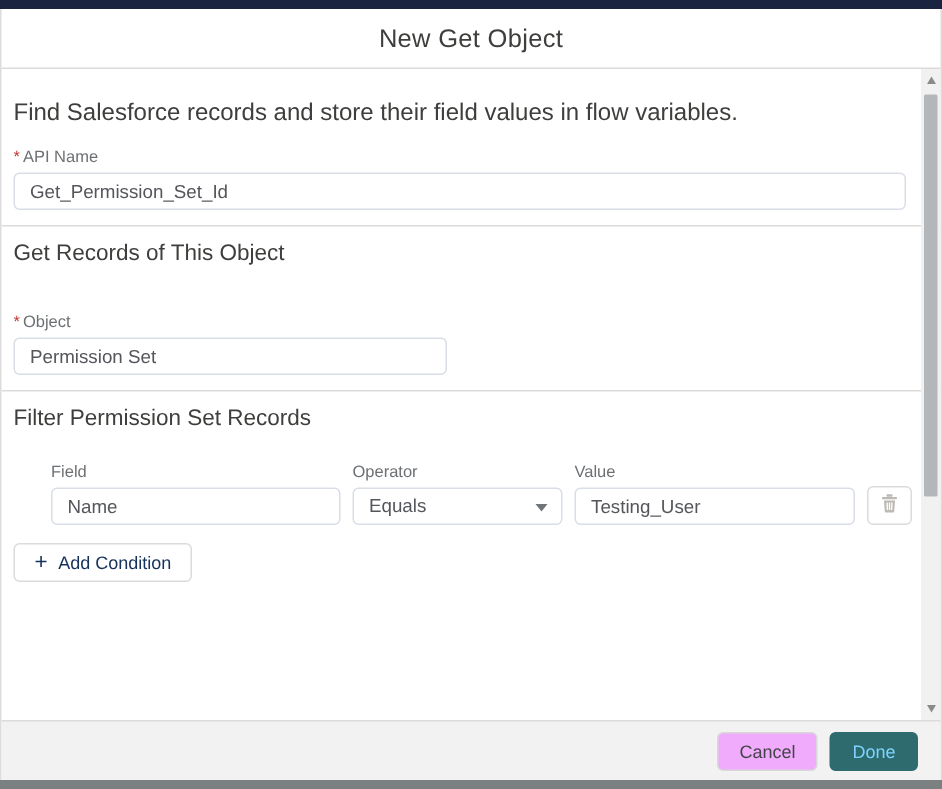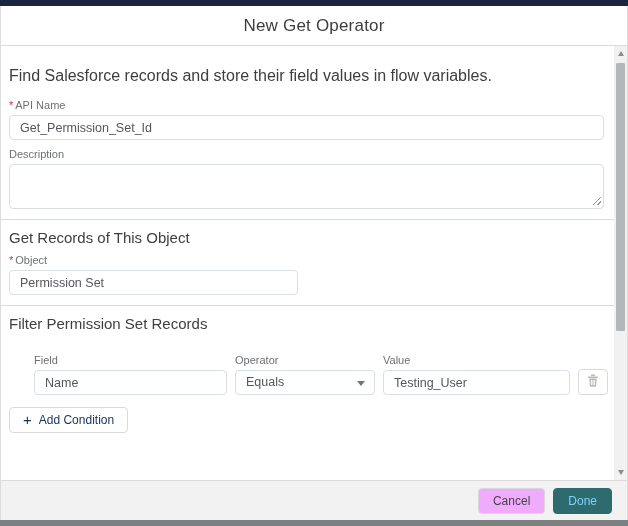--- a/index.html
+++ b/index.html
@@ -20,21 +20,21 @@
   .name-row{display:flex;gap:10px;margin-top:14px;}
   .col-label{width:289px;flex:none;}
   .col-api{flex:1;min-width:0;}
   .desc-block{margin-top:8px;}
   .desc-wrap{position:relative;}
   .txt-area{height:45px;resize:none;padding:4px 10px;outline:none;display:block;}
   .resize-grip{position:absolute;right:3px;bottom:4px;width:10px;height:10px;background:
     linear-gradient(315deg,transparent 2px,#9b9b9b 2px,#9b9b9b 3px,transparent 3px,transparent 5px,#9b9b9b 5px,#9b9b9b 6px,transparent 6px);pointer-events:none;}
   .divider{border-top:1px solid #dddbda;margin:10px -23px 0 -8px;}
   .section-h{font-size:15px;font-weight:400;color:#3e3e3c;margin:9px 0 0 0;}
-  .object-block{margin-top:8px;width:289px;}
+  .object-block{margin-top:32px;width:289px;}
   .cond-req-block{margin-top:12px;width:196px;}
   .combo{position:relative;height:25px;line-height:23px;padding:0 24px 0 10px;cursor:pointer;white-space:nowrap;overflow:hidden;}
   .chevron{position:absolute;right:9px;top:10px;width:0;height:0;border-left:4.5px solid transparent;border-right:4.5px solid transparent;border-top:5px solid #70757a;}
   .cond-row{display:flex;gap:8px;margin:22px 0 0 25px;align-items:flex-end;}
   .cond-field{width:193px;flex:none;}
   .cond-op{width:140px;flex:none;}
   .cond-val{width:187px;flex:none;}
   .trash-btn{flex:none;width:30px;height:26px;border:1px solid #dddbda;border-radius:4px;background:#fff;display:flex;align-items:center;justify-content:center;cursor:pointer;padding:0;}
   .add-cond-btn{margin-top:12px;display:inline-flex;align-items:center;gap:7px;border:1px solid #dddbda;border-radius:4px;background:#fff;padding:5px 13px;font-size:12px;color:#16325c;cursor:pointer;font-family:"Liberation Sans",sans-serif;}
   .add-cond-btn .plus{font-size:15px;line-height:12px;font-weight:400;}
@@ -53,42 +53,35 @@
 </style>
 </head>
 <body>
 
 <div class="frame">
   <div class="top-bar"></div>
 
   <div class="modal">
 
     <div class="title-bar">
-      <h1>New Get Operator</h1>
+      <h1>New Get Object</h1>
     </div>
 
     <div class="main">
       <div class="content">
 
         <div class="intro">Find Salesforce records and store their field values in flow variables.</div>
 
         <div class="name-row">
           <div class="col-api">
             <span class="field-label"><span class="req">*</span><span>API Name</span></span>
             <input class="txt-input" type="text" value="Get_Permission_Set_Id" style="">
           </div>
         </div>
 
-        <div class="desc-block">
-          <span class="field-label">Description</span>
-          <div class="desc-wrap">
-            <textarea class="txt-area" value="" style=""></textarea>
-            <div class="resize-grip"></div>
-          </div>
-        </div>
 
         <div class="divider"></div>
 
         <h2 class="section-h">Get Records of This Object</h2>
 
         <div class="object-block">
           <span class="field-label"><span class="req">*</span><span>Object</span></span>
           <input class="txt-input" type="text" value="Permission Set" style="">
         </div>
 

